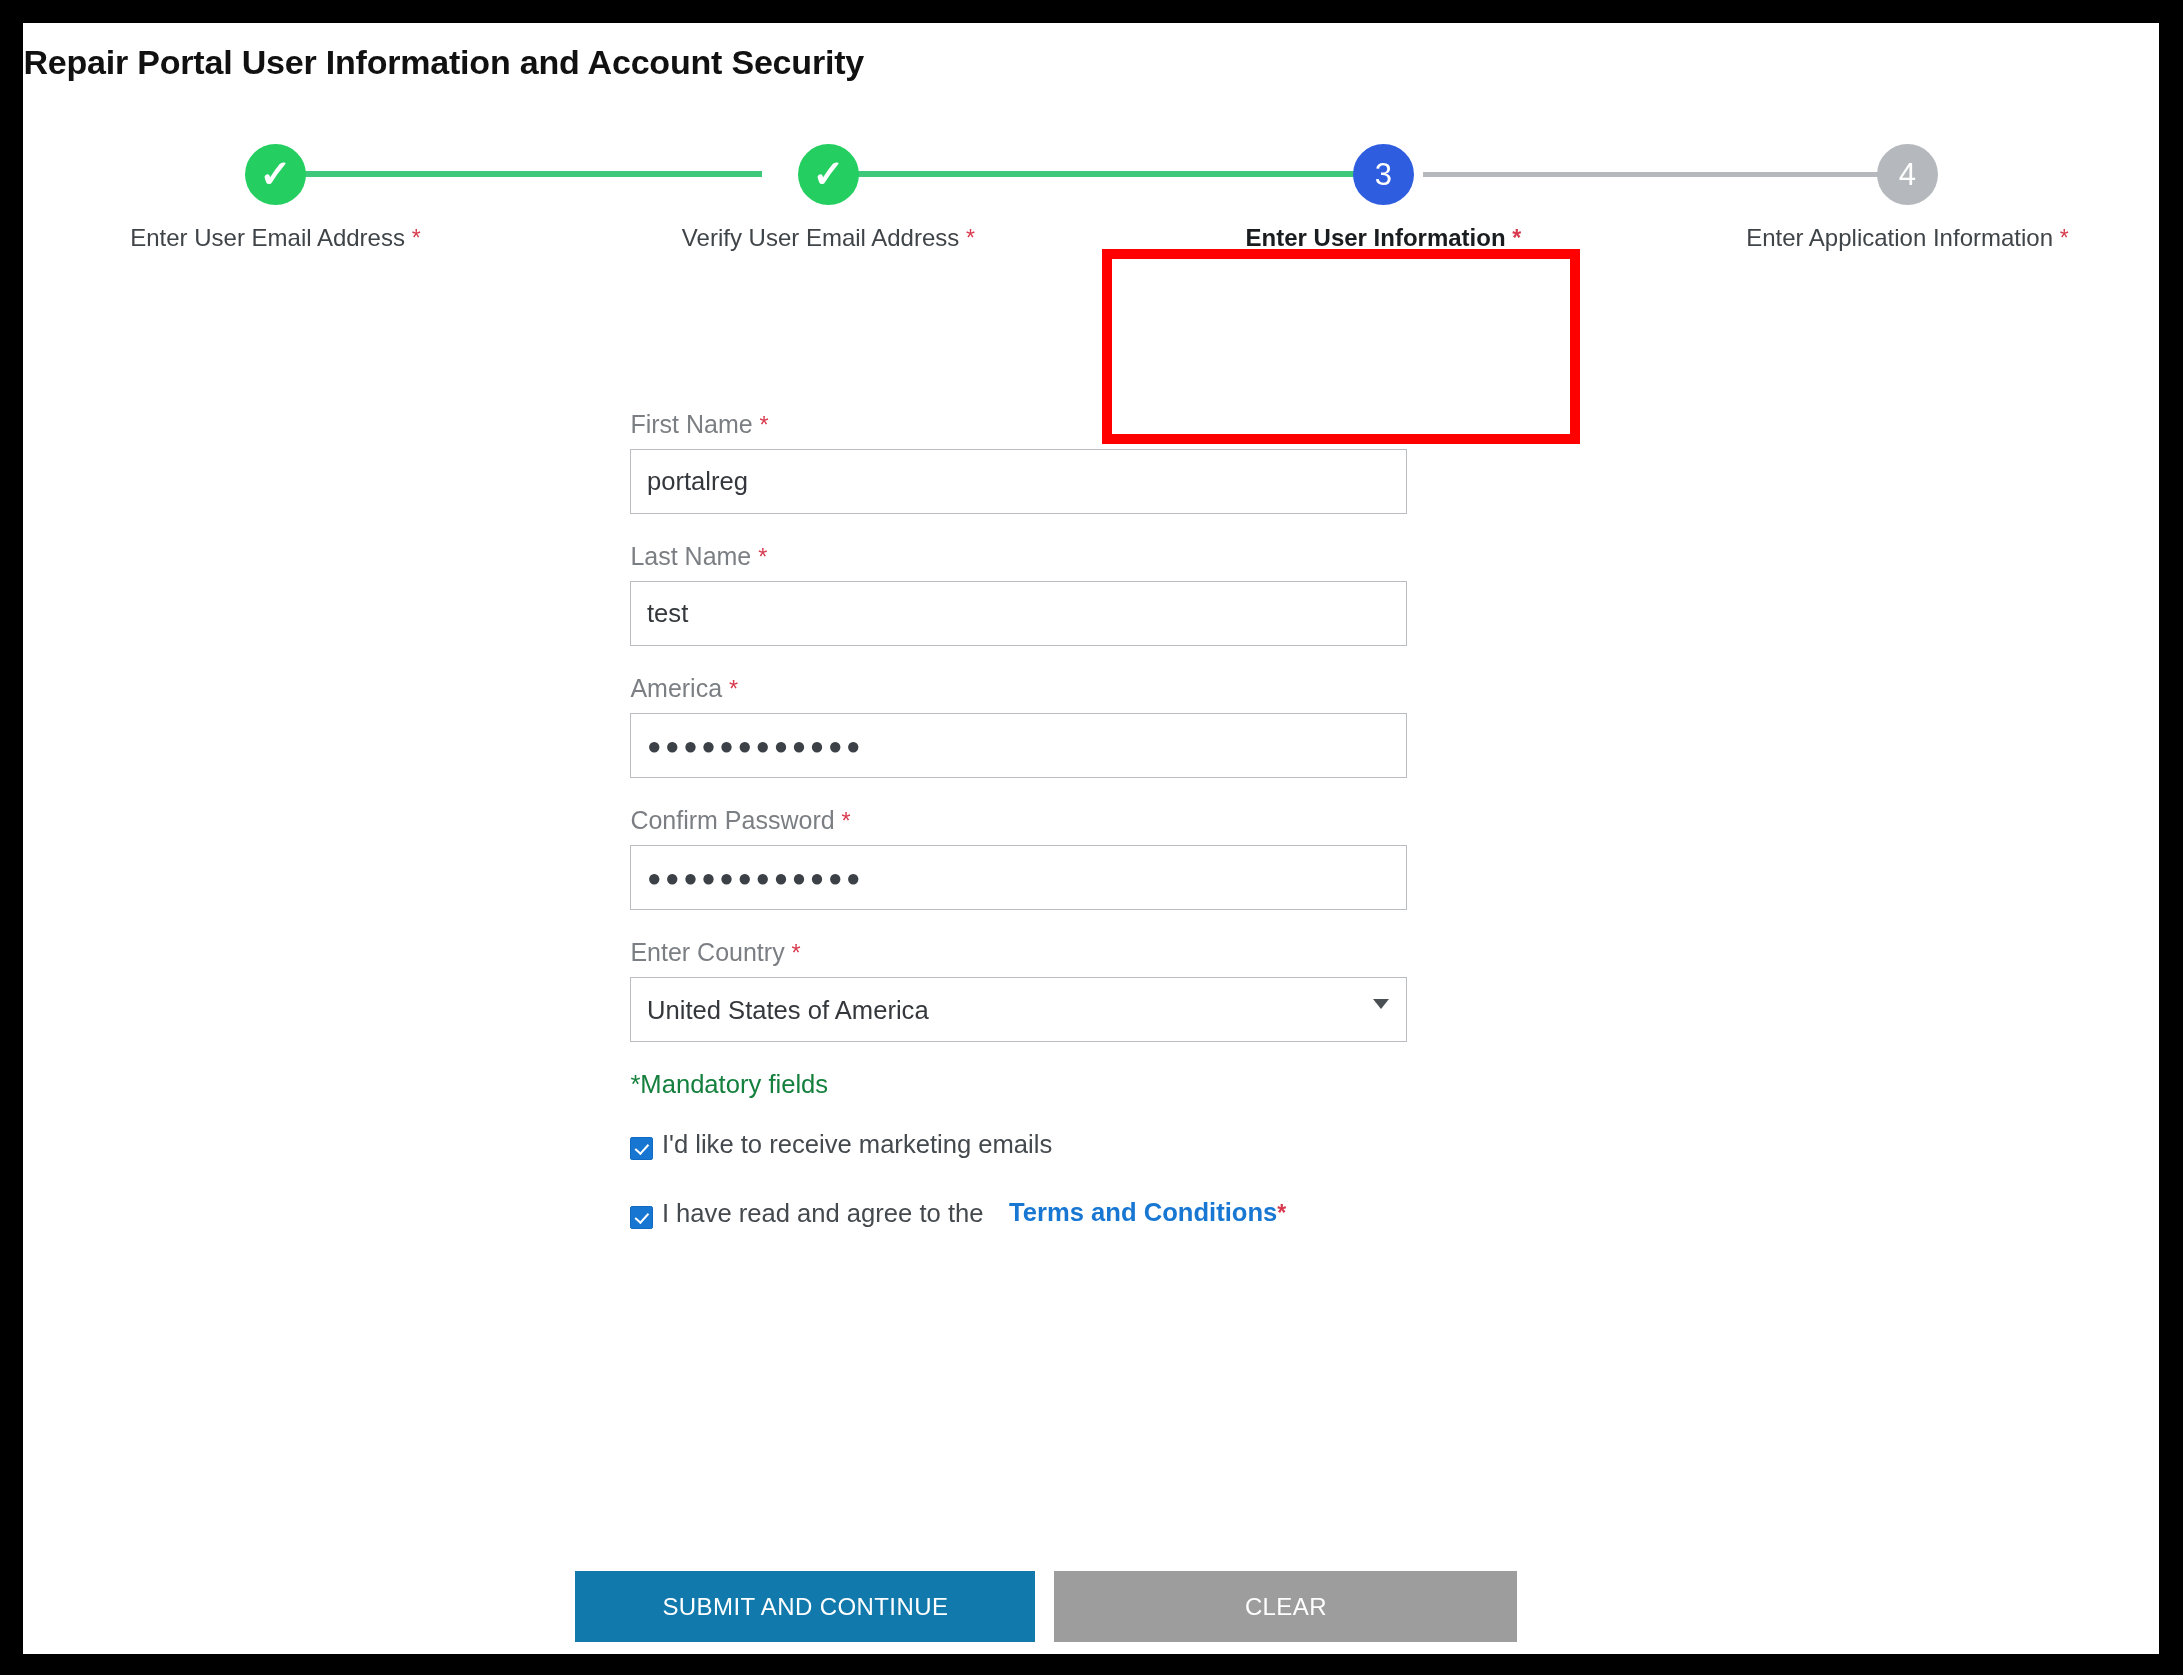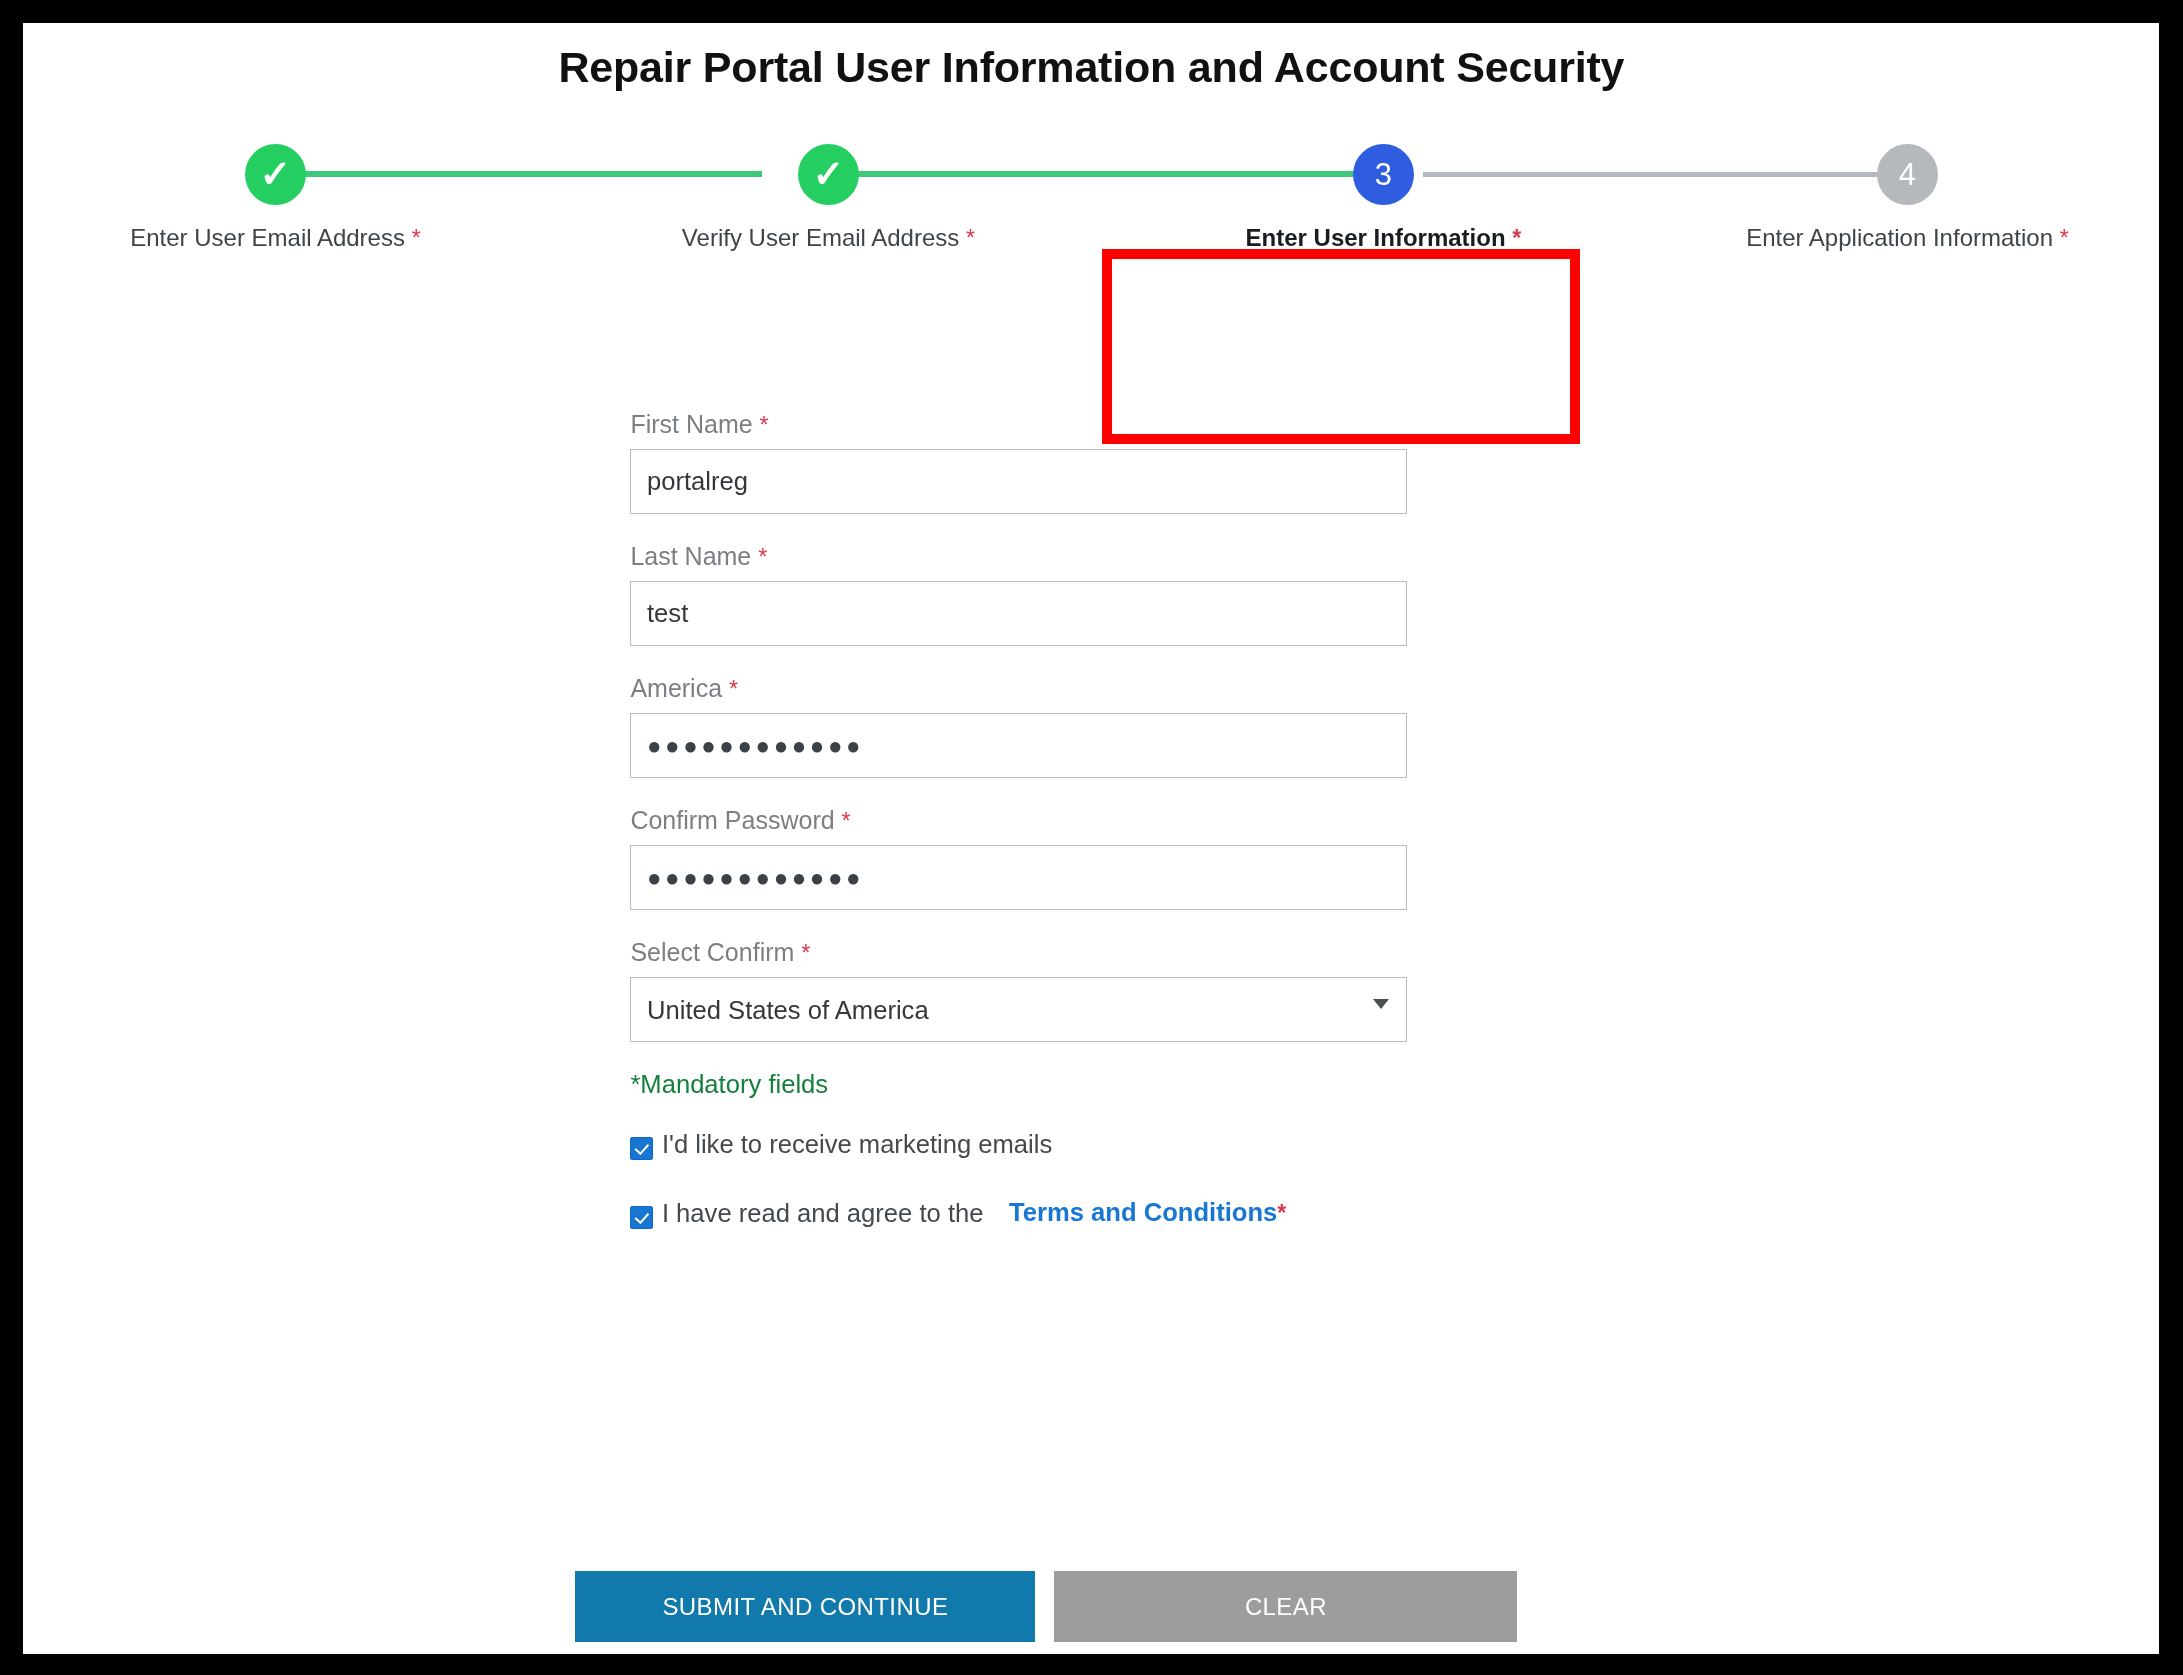--- a/index.html
+++ b/index.html
@@ -24,22 +24,22 @@
     background: #ffffff;
     overflow: hidden;
   }
 
   
   #title {
     position: absolute;
     left: 0;
     top: 20px;
     width: 2136px;
-    text-align: center;
-    font-size: 43px;
+    text-align: left;
+    font-size: 34px;
     font-weight: bold;
     color: #111111;
     letter-spacing: -0.2px;
     white-space: nowrap;
   }
 
   
   #stepper {
     position: absolute;
     left: 0;
@@ -315,21 +315,21 @@
     <div class="spacer-sm"></div>
 
     <div class="field">
       <div class="flabel"><span>Confirm Password</span> <span class="req">*</span></div>
       <input class="control pw" type="text" readonly="" value="●●●●●●●●●●●●" style="">
     </div>
 
     <div class="spacer-sm"></div>
 
     <div class="field">
-      <div class="flabel"><span>Select Confirm</span> <span class="req">*</span></div>
+      <div class="flabel"><span>Enter Country</span> <span class="req">*</span></div>
       <div class="selectwrap">
         <select class="control">
           <option>United States of America</option>
         </select>
         <span class="caret"></span>
       </div>
     </div>
 
     <div id="mandatory">*Mandatory fields</div>
 

